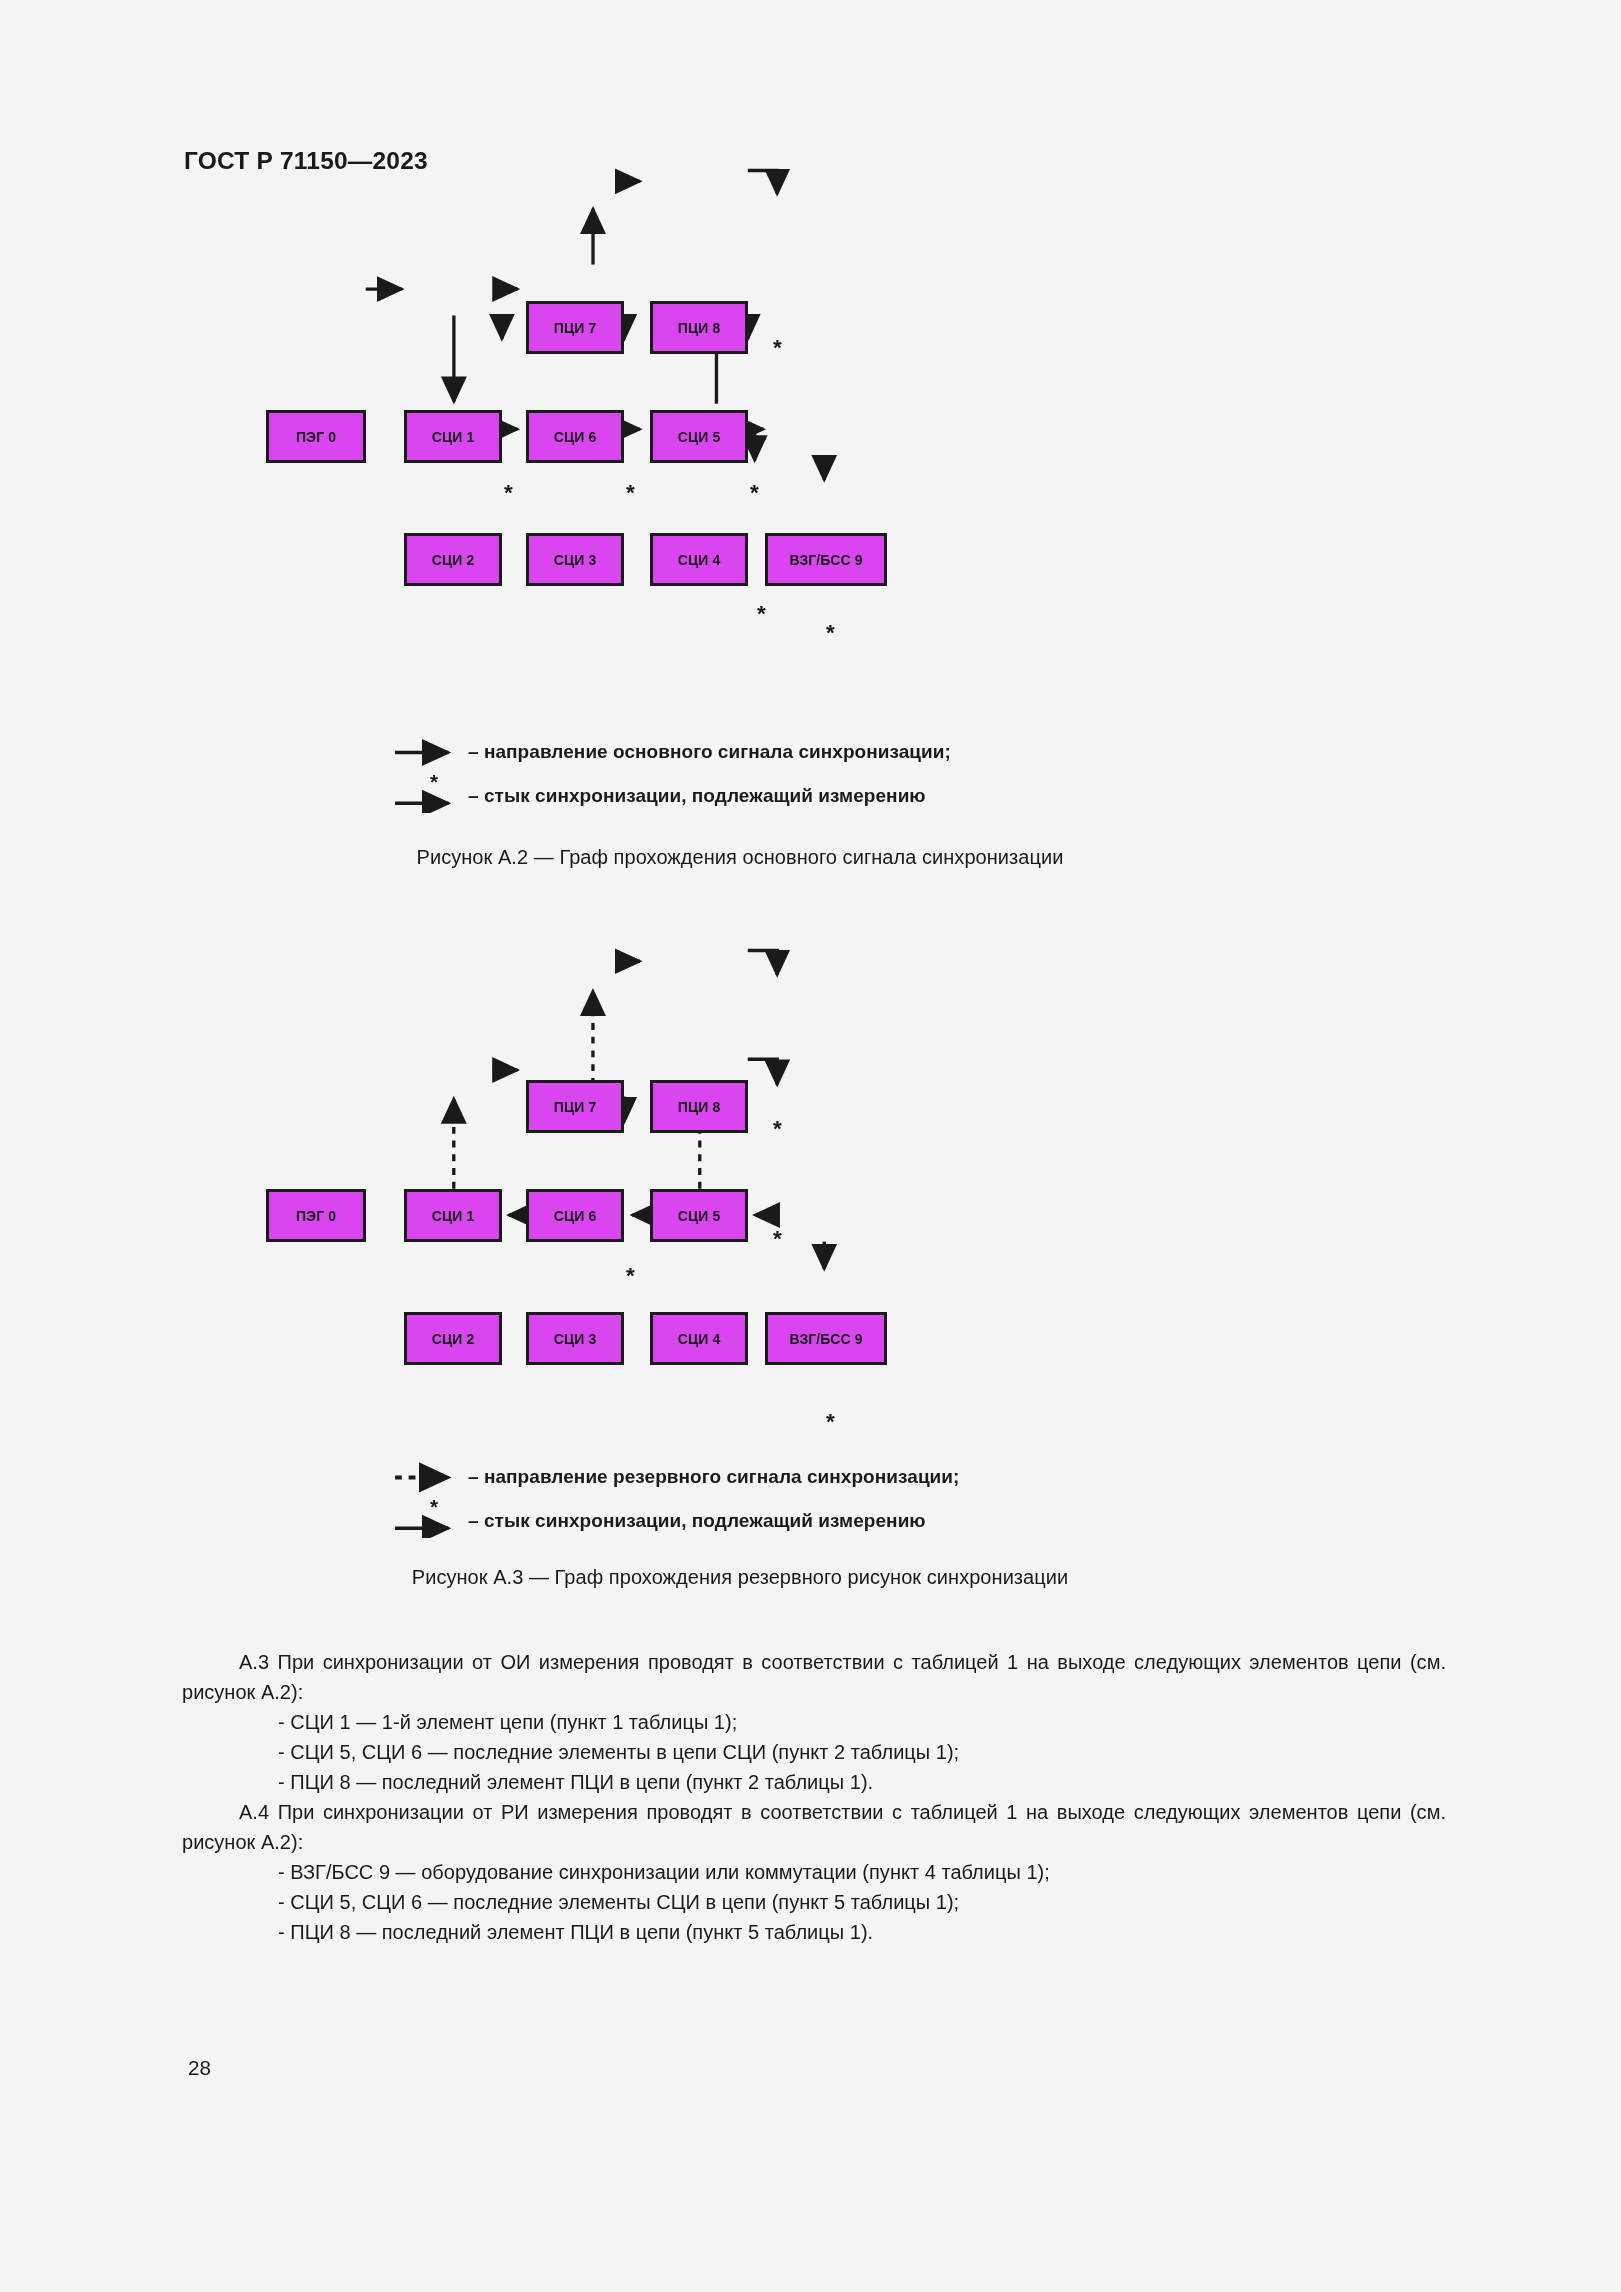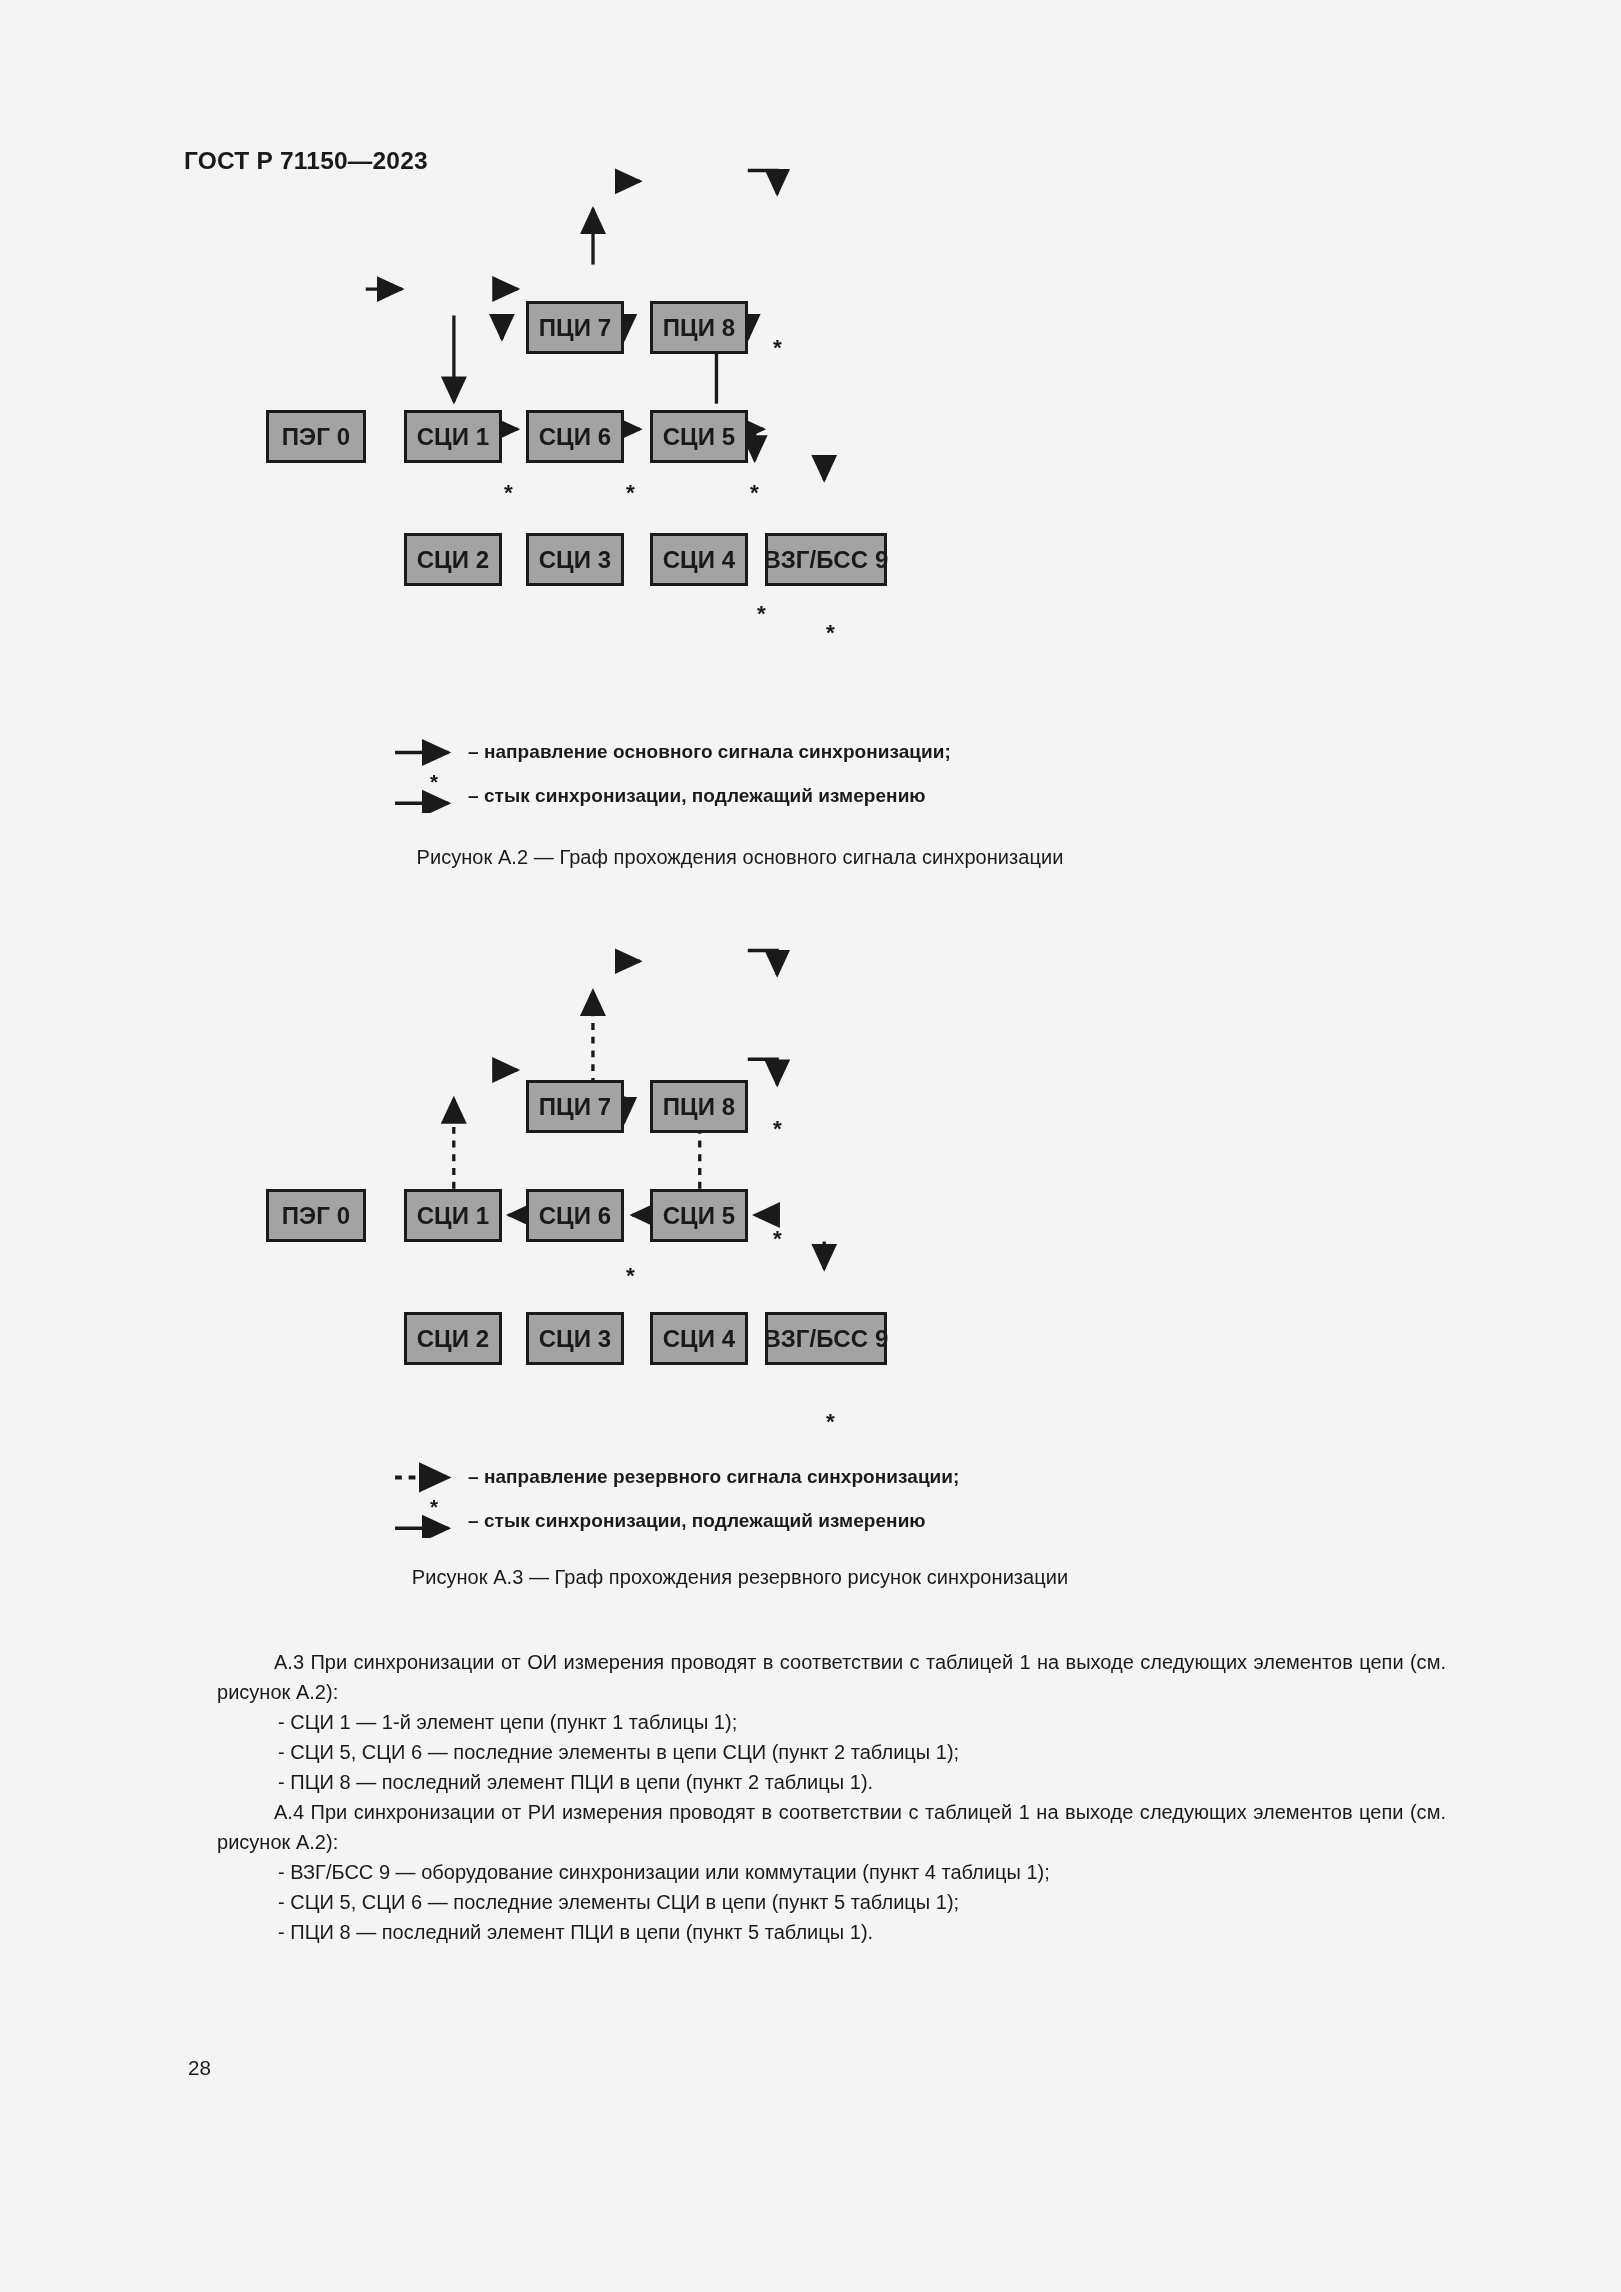--- a/index.html
+++ b/index.html
@@ -37,25 +37,25 @@
     position: absolute;
     left: 0;
   }
   .diagram svg {
     display: block;
   }
   .nodebox {
     position: absolute;
     box-sizing: border-box;
     border: 3.1px solid #1a1a1a;
-    background: #a3a3a3;
+    background: #d946ef;
     display: flex;
     align-items: center;
     justify-content: center;
-    font-size: 24px;
+    font-size: 14px;
     font-weight: bold;
     letter-spacing: 0.1px;
     white-space: nowrap;
   }
 
   
   .legend {
     position: absolute;
   }
   .legend-row {
@@ -91,21 +91,20 @@
     position: absolute;
     left: 182px;
     width: 1264px;
     font-size: 20px;
     line-height: 30px;
     letter-spacing: 0.02px;
   }
   .para {
     text-indent: 57px;
     text-align: justify;
-    margin-left: 35px;
   }
   .item {
     padding-left: 96px;
     white-space: nowrap;
   }
 
   
   .pageno {
     position: absolute;
     left: 188px;

